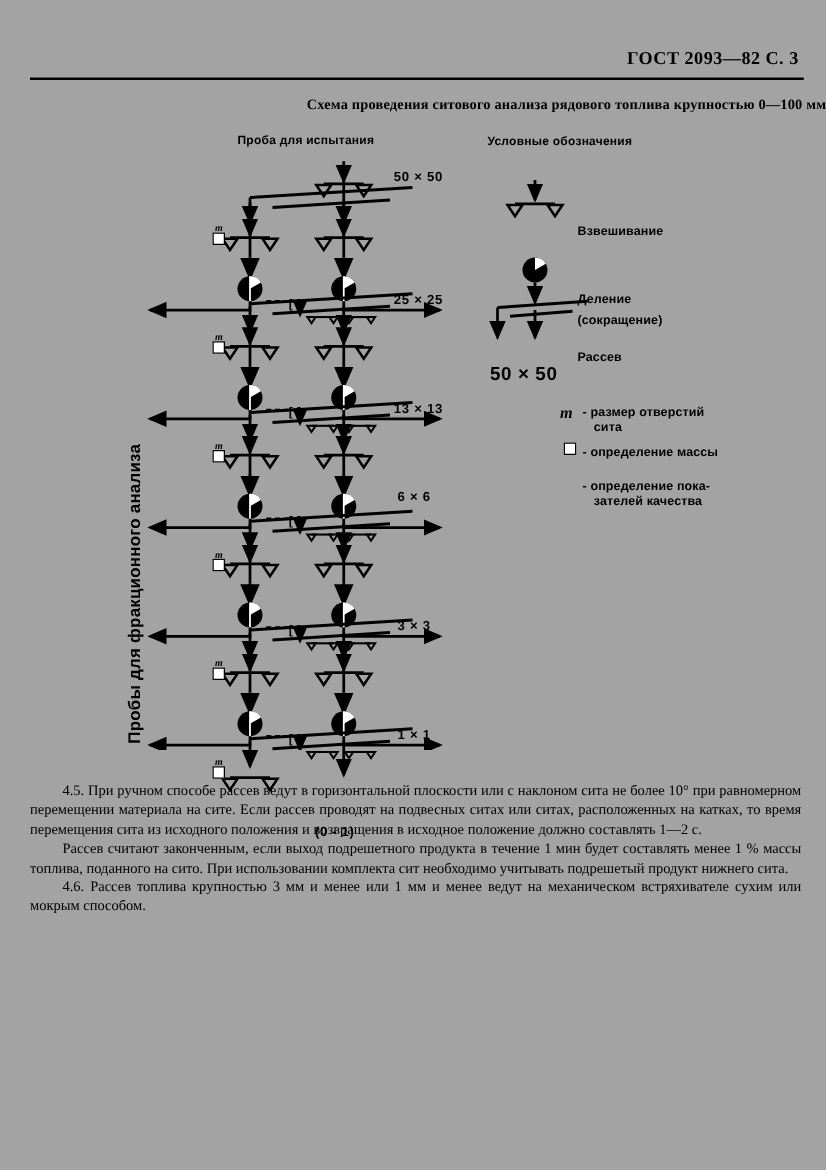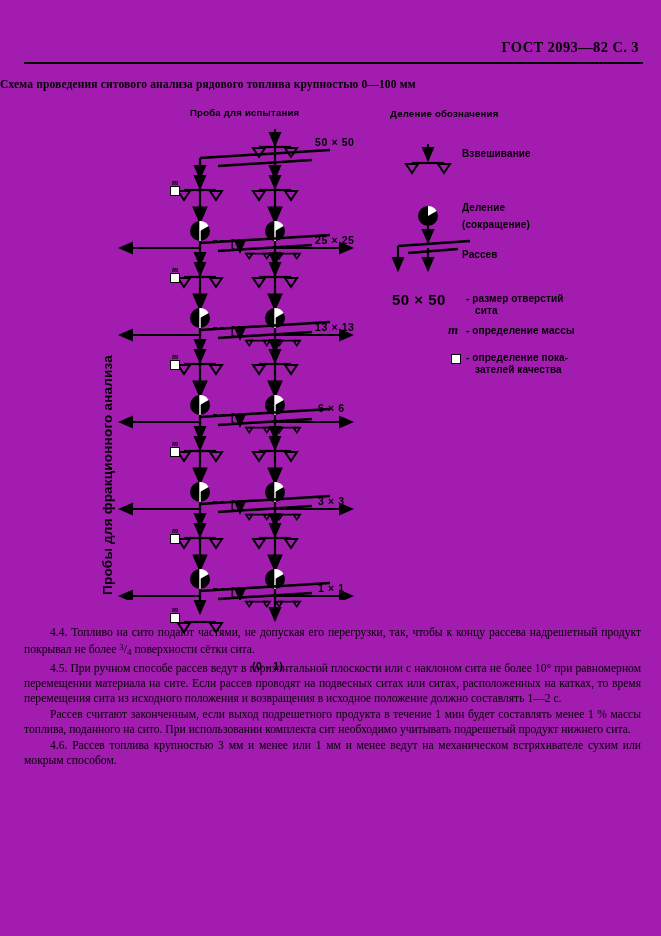--- a/index.html
+++ b/index.html
@@ -2,38 +2,38 @@
 <html><head>
 <meta charset="utf-8">
 <style>
   html,body{margin:0;padding:0;background:#fff;}
   body{
     width:661px;height:936px;position:relative;
     font-family:"Liberation Serif", serif;
     color:#000;
     overflow:hidden;
   }
-  .page{position:absolute;inset:0;background:#a21caf;}
+  .page{position:absolute;inset:0;background:#a3a3a3;}
 
   
   .hdr{
     position:absolute;left:30px;right:22px;top:38px;height:24px;
     text-align:right;
   }
   .hdr-txt{
     font-family:"Liberation Serif", serif;
     font-size:14.5px;font-weight:700;letter-spacing:.4px;
   }
   .hdr-rule{
     position:absolute;left:24px;right:18px;top:62px;height:1.6px;background:#000;
   }
 
   
   .fig-title{
-    position:absolute;left:0;right:0;top:78px;text-align:left;
+    position:absolute;left:0;right:0;top:78px;text-align:right;
     font-family:"Liberation Serif", serif;
     font-size:11.5px;font-weight:700;letter-spacing:.15px;
   }
 
   
   .diagram{position:absolute;left:0;top:100px;width:600px;height:500px;}
   .dg-label{
     position:absolute;
     font-family:"Liberation Sans", sans-serif;
     font-weight:700;font-size:9.6px;letter-spacing:.2px;
@@ -75,21 +75,21 @@
 
   
   .legend{position:absolute;left:390px;top:108px;width:250px;}
   .lg-title{
     font-family:"Liberation Sans", sans-serif;
     font-weight:700;font-size:9.6px;letter-spacing:.2px;
   }
   .lg-txt{
     position:absolute;
     font-family:"Liberation Sans", sans-serif;
-    font-weight:700;font-size:10px;line-height:12.5px;letter-spacing:.1px;
+    font-weight:700;font-size:10px;line-height:12.5px;letter-spacing:.1px;margin-top:32px;
   }
   .lg-big{
     position:absolute;
     font-family:"Liberation Sans", sans-serif;
     font-weight:700;font-size:15px;letter-spacing:.5px;
   }
   .lg-m{
     position:absolute;
     font-family:"Liberation Serif", serif;
     font-style:italic;font-weight:700;font-size:13px;
@@ -334,29 +334,29 @@
 
     <div class="dg-label" style="left:231px;top:138px;font-size:10px;">[ ]</div>
     <div class="dg-label" style="left:231px;top:225px;font-size:10px;">[ ]</div>
     <div class="dg-label" style="left:231px;top:312px;font-size:10px;">[ ]</div>
     <div class="dg-label" style="left:231px;top:399px;font-size:10px;">[ ]</div>
     <div class="dg-label" style="left:231px;top:486px;font-size:10px;">[ ]</div>
 
     <div class="size-lab" style="left:315px;top:36px;">50 × 50</div>
     <div class="size-lab" style="left:315px;top:134px;">25 × 25</div>
     <div class="size-lab" style="left:315px;top:221px;">13 × 13</div>
-    <div class="size-lab" style="left:318px;top:302px;text-align:right;">6 × 6</div>
+    <div class="size-lab" style="left:318px;top:292px;text-align:right;">6 × 6</div>
     <div class="size-lab" style="left:318px;top:395px;">3 × 3</div>
     <div class="size-lab" style="left:318px;top:482px;">1 × 1</div>
 
     <div class="zero-lab" style="left:252px;top:560px;">(0 - 1)</div>
   </div>
 
   <div class="legend">
-    <div class="lg-title">Деление обозначения</div>
+    <div class="lg-title">Условные обозначения</div>
 
     <svg width="250" height="180" viewBox="0 0 250 180" style="position:absolute;left:0;top:22px;">
       <defs>
         <marker id="ar3" markerWidth="7" markerHeight="7" refX="6" refY="3" orient="auto">
           <path d="M0,0 L7,3 L0,6 z" fill="#000"></path>
         </marker>
       </defs>
 
       <g transform="translate(38,14)">
         <line x1="0" y1="0" x2="0" y2="16" stroke="#000" stroke-width="2.2" marker-end="url(#ar3)"></line>
@@ -391,19 +391,18 @@
     <div class="lg-m" style="left:58px;top:214px;">m</div>
     <div class="lg-txt" style="left:76px;top:217px;">- определение массы</div>
 
     <div class="lg-sq" style="left:61px;top:246px;"></div>
     <div class="lg-txt" style="left:76px;top:244px;">- определение пока-</div>
     <div class="lg-txt" style="left:85px;top:256px;">зателей качества</div>
   </div>
 
 
   <div class="body">
-    <p><span>4.4.  Топливо на сито подают частями, не допуская его перегрузки, так, чтобы к концу рассева надрешетный продукт покрывал не более </span><span class="frac">3</span>/<span class="frac-d">4</span><span> поверхности сётки сита.</span></p>
     <p>4.5.  При ручном способе рассев ведут в горизонтальной плоскости или с наклоном сита не более 10° при равномерном перемещении материала на сите. Если рассев проводят на подвесных ситах или ситах, расположенных на катках, то время перемещения сита из исходного положения и возвращения в исходное положение должно составлять 1—2 с.</p>
     <p>Рассев считают законченным, если выход подрешетного продукта в течение 1 мин будет составлять менее 1 % массы топлива, поданного на сито. При использовании комплекта сит необходимо учитывать подрешетый продукт нижнего сита.</p>
     <p>4.6.  Рассев топлива крупностью 3 мм и менее или 1 мм и менее ведут на механическом встряхивателе сухим или мокрым способом.</p>
   </div>
 
 </div>
 
 </body></html>

